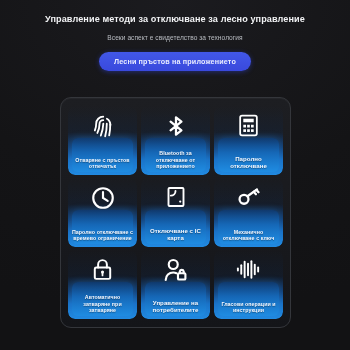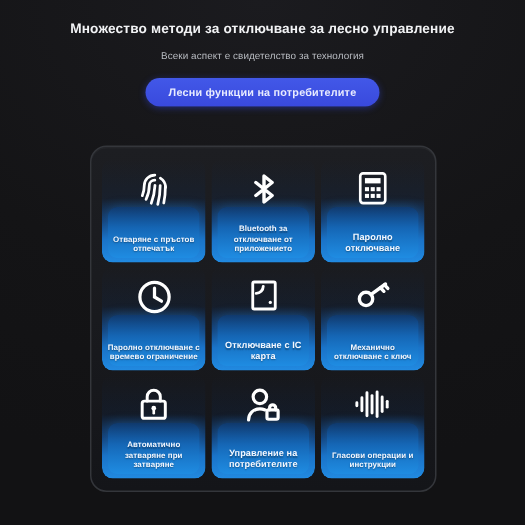--- a/index.html
+++ b/index.html
@@ -164,24 +164,24 @@
     text-shadow: 0 1px 1px rgba(0,0,0,0.35);
   }
   .caption.lg { font-size: 6.1px; line-height: 7.6px; }
 </style>
 </head>
 <body>
 
 <div class="screen">
 
   <div class="header">
-    <div class="title">Множество методи за отключване за лесно управление</div>
+    <div class="title">Управление методи за отключване за лесно управление</div>
     <div class="subtitle">Всеки аспект е свидетелство за технология</div>
     <div class="cta-wrap">
-      <button class="cta">Лесни функции на потребителите</button>
+      <button class="cta">Лесни пръстов на приложението</button>
     </div>
   </div>
 
   <div class="panel">
     <div class="grid">
 
       <div class="cell">
         <div class="chip">
           <div class="plate"></div>
           <span class="icon">

